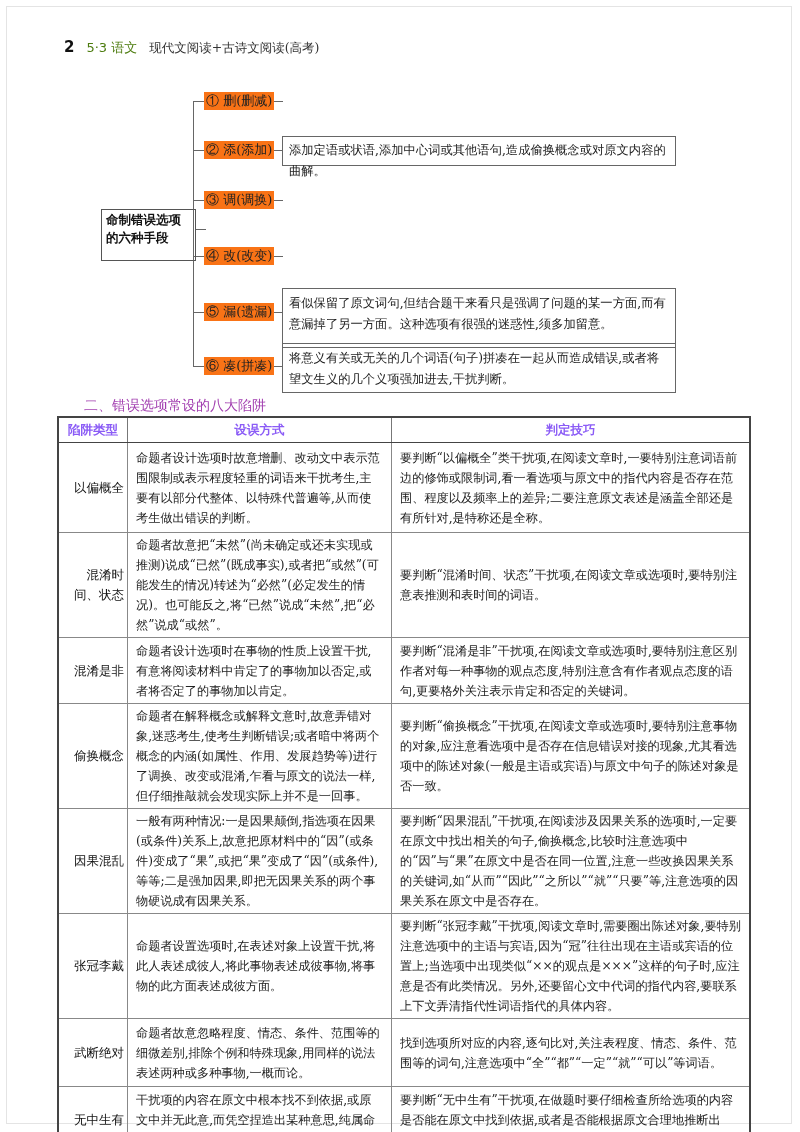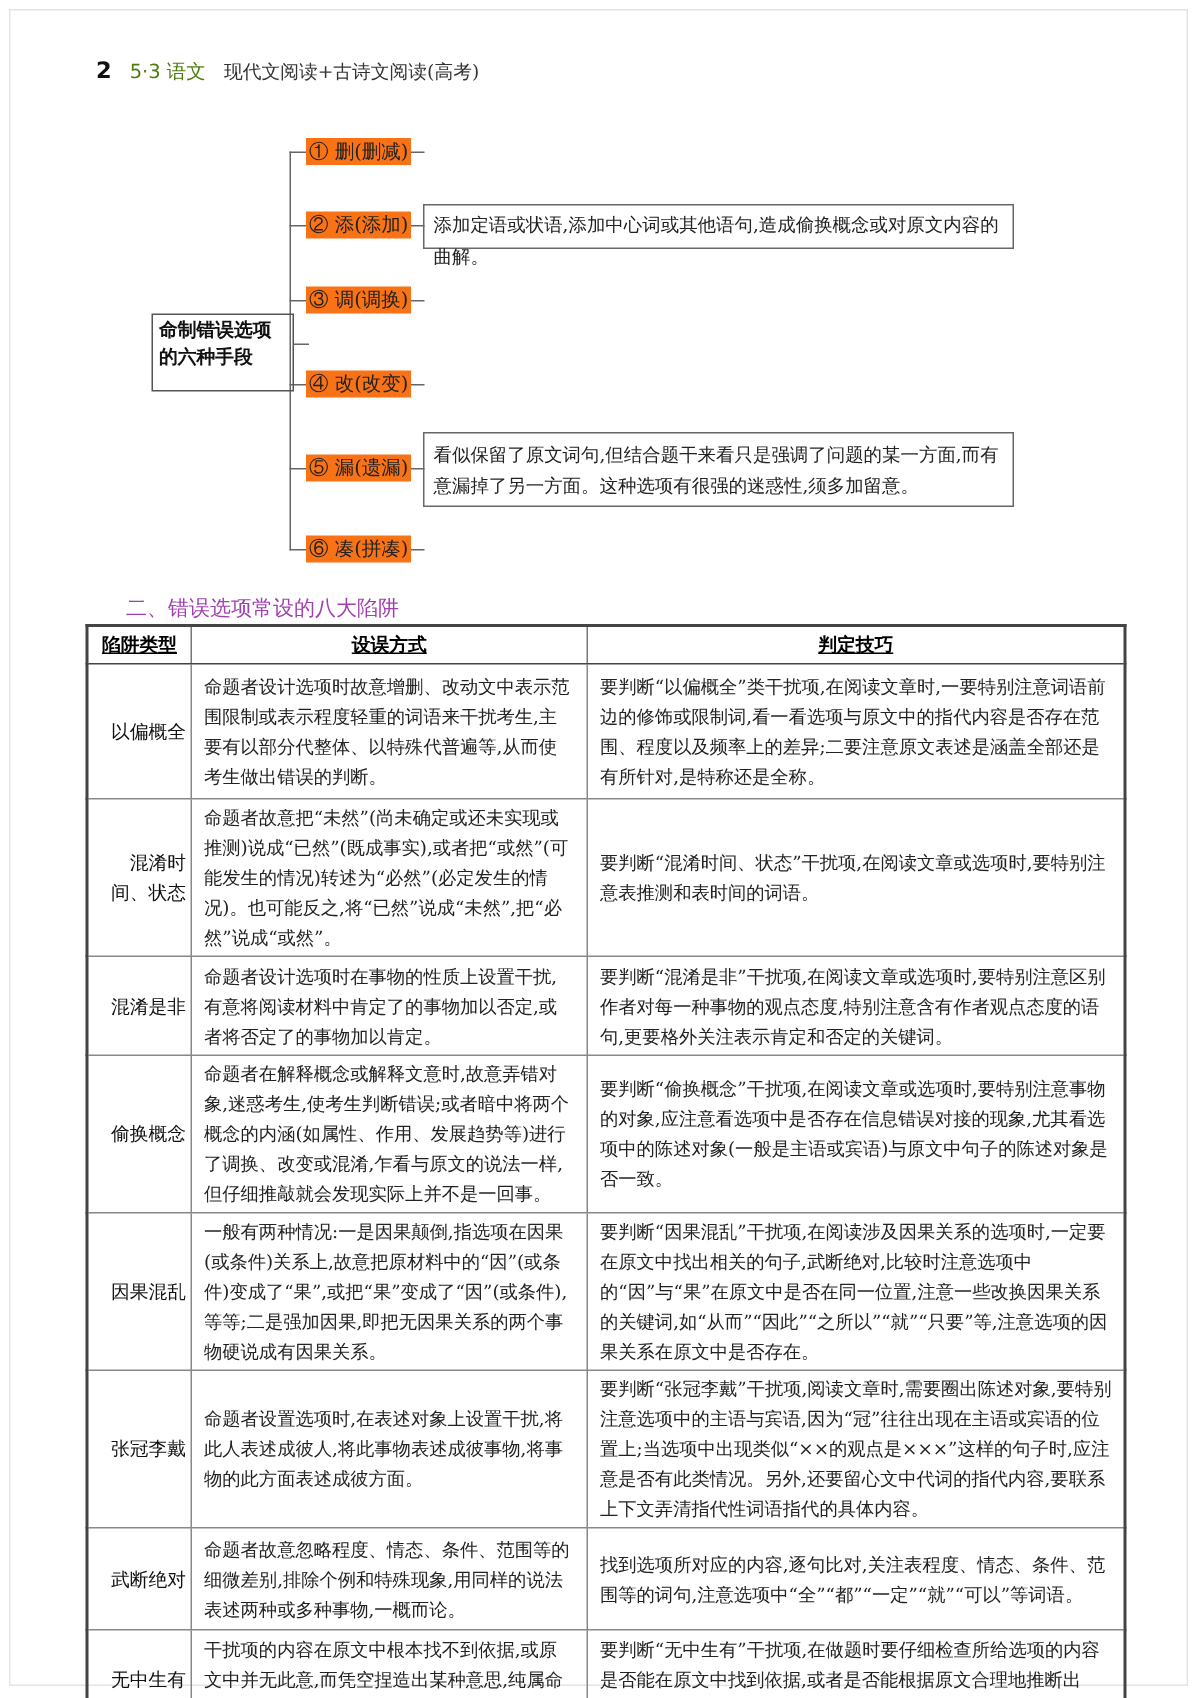--- a/index.html
+++ b/index.html
@@ -46,21 +46,21 @@
     font-family: "DejaVu Sans", sans-serif; font-size: 14px; color: #a23fb0;
   }
 
   table.traps {
     position: absolute; left: 57px; top: 416px; width: 694px;
     border-collapse: collapse; border: 2px solid #444;
     font-size: 12.2px; line-height: 20px;
   }
   table.traps th {
     font-family: "DejaVu Sans", sans-serif; font-weight: bold; font-size: 12.5px;
-    height: 22px; border: 1px solid #777; border-bottom: 1.5px solid #444; color: #000000; text-decoration: underline;
+    height: 22px; border: 1px solid #777; border-bottom: 1.5px solid #444; color: #8b5cf6;
   }
   table.traps td { border: 1px solid #888; vertical-align: middle; padding: 2px 8px; color: #222; }
   table.traps td.type {
     width: 62px; text-align: right; padding: 2px 3px;
     font-family: "DejaVu Sans", sans-serif; font-size: 12.5px; color: #111;
   }
   table.traps td.method { width: 247px; }
   table.traps td.tip { }
 </style>
 </head>
@@ -95,21 +95,22 @@
   <div class="root-box">命制错误选项的六种手段</div>
 
   <div class="branch-label" style="top:92px;">① 删(删减)</div>
   <div class="branch-label" style="top:141px;">② 添(添加)</div>
   <div class="branch-label" style="top:191px;">③ 调(调换)</div>
   <div class="branch-label" style="top:247px;">④ 改(改变)</div>
   <div class="branch-label" style="top:303px;">⑤ 漏(遗漏)</div>
   <div class="branch-label" style="top:357px;">⑥ 凑(拼凑)</div>
 
   <div class="desc-box" style="top:136px; height:30px; padding-top:3px;">添加定语或状语,添加中心词或其他语句,造成偷换概念或对原文内容的曲解。</div>
-  <div class="desc-box" style="top:288px; height:50px;">看似保留了原文词句,但结合题干来看只是强调了问题的某一方面,而有意漏掉了另一方面。这种选项有很强的迷惑性,须多加留意。</div>
+  <div class="desc-box" style="top:288px; height:60px;">看似保留了原文词句,但结合题干来看只是强调了问题的某一方面,而有意漏掉了另一方面。这种选项有很强的迷惑性,须多加留意。</div>
+  <div class="desc-box" style="top:343px; height:50px;">将意义有关或无关的几个词语(句子)拼凑在一起从而造成错误,或者将望文生义的几个义项强加进去,干扰判断。</div>
 </div>
 
 <div class="section-title">二、错误选项常设的八大陷阱</div>
 
 <table class="traps">
   <thead>
     <tr>
       <th>陷阱类型</th>
       <th>设误方式</th>
       <th>判定技巧</th>
@@ -132,21 +133,21 @@
       <td class="tip">要判断“混淆是非”干扰项,在阅读文章或选项时,要特别注意区别作者对每一种事物的观点态度,特别注意含有作者观点态度的语句,更要格外关注表示肯定和否定的关键词。</td>
     </tr>
     <tr style="height:100px;">
       <td class="type">偷换概念</td>
       <td class="method">命题者在解释概念或解释文意时,故意弄错对象,迷惑考生,使考生判断错误;或者暗中将两个概念的内涵(如属性、作用、发展趋势等)进行了调换、改变或混淆,乍看与原文的说法一样,但仔细推敲就会发现实际上并不是一回事。</td>
       <td class="tip">要判断“偷换概念”干扰项,在阅读文章或选项时,要特别注意事物的对象,应注意看选项中是否存在信息错误对接的现象,尤其看选项中的陈述对象(一般是主语或宾语)与原文中句子的陈述对象是否一致。</td>
     </tr>
     <tr style="height:98px;">
       <td class="type">因果混乱</td>
       <td class="method">一般有两种情况:一是因果颠倒,指选项在因果(或条件)关系上,故意把原材料中的“因”(或条件)变成了“果”,或把“果”变成了“因”(或条件),等等;二是强加因果,即把无因果关系的两个事物硬说成有因果关系。</td>
-      <td class="tip">要判断“因果混乱”干扰项,在阅读涉及因果关系的选项时,一定要在原文中找出相关的句子,武断绝对,比较时注意选项中的“因”与“果”在原文中是否在同一位置,注意一些改换因果关系的关键词,如“从而”“因此”“之所以”“就”“只要”等,注意选项的因果关系在原文中是否存在。</td>
+      <td class="tip">要判断“因果混乱”干扰项,在阅读涉及因果关系的选项时,一定要在原文中找出相关的句子,偷换概念,比较时注意选项中的“因”与“果”在原文中是否在同一位置,注意一些改换因果关系的关键词,如“从而”“因此”“之所以”“就”“只要”等,注意选项的因果关系在原文中是否存在。</td>
     </tr>
     <tr style="height:100px;">
       <td class="type">张冠李戴</td>
       <td class="method">命题者设置选项时,在表述对象上设置干扰,将此人表述成彼人,将此事物表述成彼事物,将事物的此方面表述成彼方面。</td>
       <td class="tip">要判断“张冠李戴”干扰项,阅读文章时,需要圈出陈述对象,要特别注意选项中的主语与宾语,因为“冠”往往出现在主语或宾语的位置上;当选项中出现类似“××的观点是×××”这样的句子时,应注意是否有此类情况。另外,还要留心文中代词的指代内容,要联系上下文弄清指代性词语指代的具体内容。</td>
     </tr>
     <tr style="height:68px;">
       <td class="type">武断绝对</td>
       <td class="method">命题者故意忽略程度、情态、条件、范围等的细微差别,排除个例和特殊现象,用同样的说法表述两种或多种事物,一概而论。</td>
       <td class="tip">找到选项所对应的内容,逐句比对,关注表程度、情态、条件、范围等的词句,注意选项中“全”“都”“一定”“就”“可以”等词语。</td>

